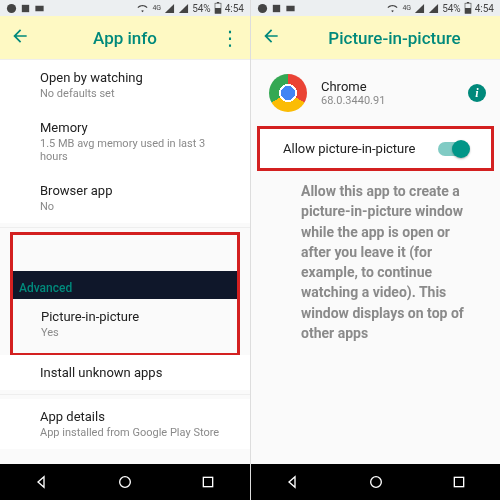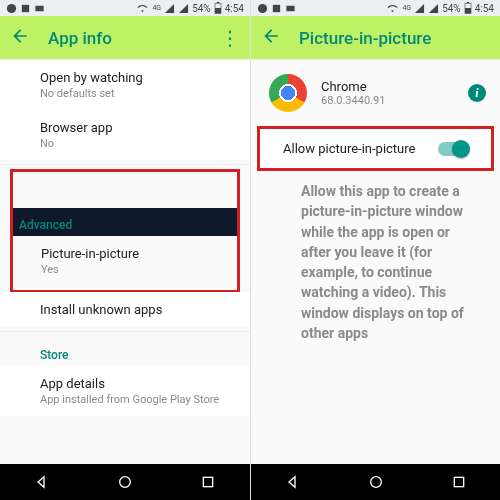--- a/index.html
+++ b/index.html
@@ -30,23 +30,24 @@
     font-size: 10px;
     color: #444;
   }
   .status-left, .status-right { display: flex; align-items: center; gap: 3px; }
   .status-right svg, .status-left svg { display: block; }
   .appbar {
     height: 44px;
     display: flex;
     align-items: center;
     padding: 0 10px;
-    background: #bef264;
+    background: #fef9c3;
     border-bottom: 1px solid #eee;
     gap: 18px;
+    text-align: center;
   }
   .appbar .title {
     color: #00897b;
     font-size: 17px;
     font-weight: 500;
     flex: 1;
   }
   .back-arrow { color: #00897b; }
   .overflow { color: #00897b; font-size: 20px; letter-spacing: 0; line-height: 8px; }
   .content { flex: 1; overflow: hidden; background: #fafafa; }
@@ -196,39 +197,42 @@
     <span class="title">App info</span>
     <span class="overflow">⋮</span>
   </div>
 
   <div class="content">
     <div class="row">
       <div class="primary">Open by watching</div>
       <div class="secondary">No defaults set</div>
     </div>
     <div class="row">
+      <div class="primary">Memory</div>
+      <div class="secondary">1.5 MB avg memory used in last 3 hours</div>
+    </div>
+    <div class="row">
       <div class="primary">Browser app</div>
       <div class="secondary">No</div>
     </div>
     <div class="divider"></div>
 
     <div class="highlight-box">
       <div class="section-header">Advanced</div>
       <div class="row" style="background:transparent">
         <div class="primary">Picture-in-picture</div>
         <div class="secondary">Yes</div>
       </div>
     </div>
 
     <div class="row">
       <div class="primary">Install unknown apps</div>
     </div>
     <div class="divider"></div>
 
-    <div class="store-header">Store</div>
     <div class="row">
       <div class="primary">App details</div>
       <div class="secondary">App installed from Google Play Store</div>
     </div>
 
   </div>
 
   <div class="navbar">
     <span>
         <svg width="16" height="16" viewBox="0 0 24 24">

